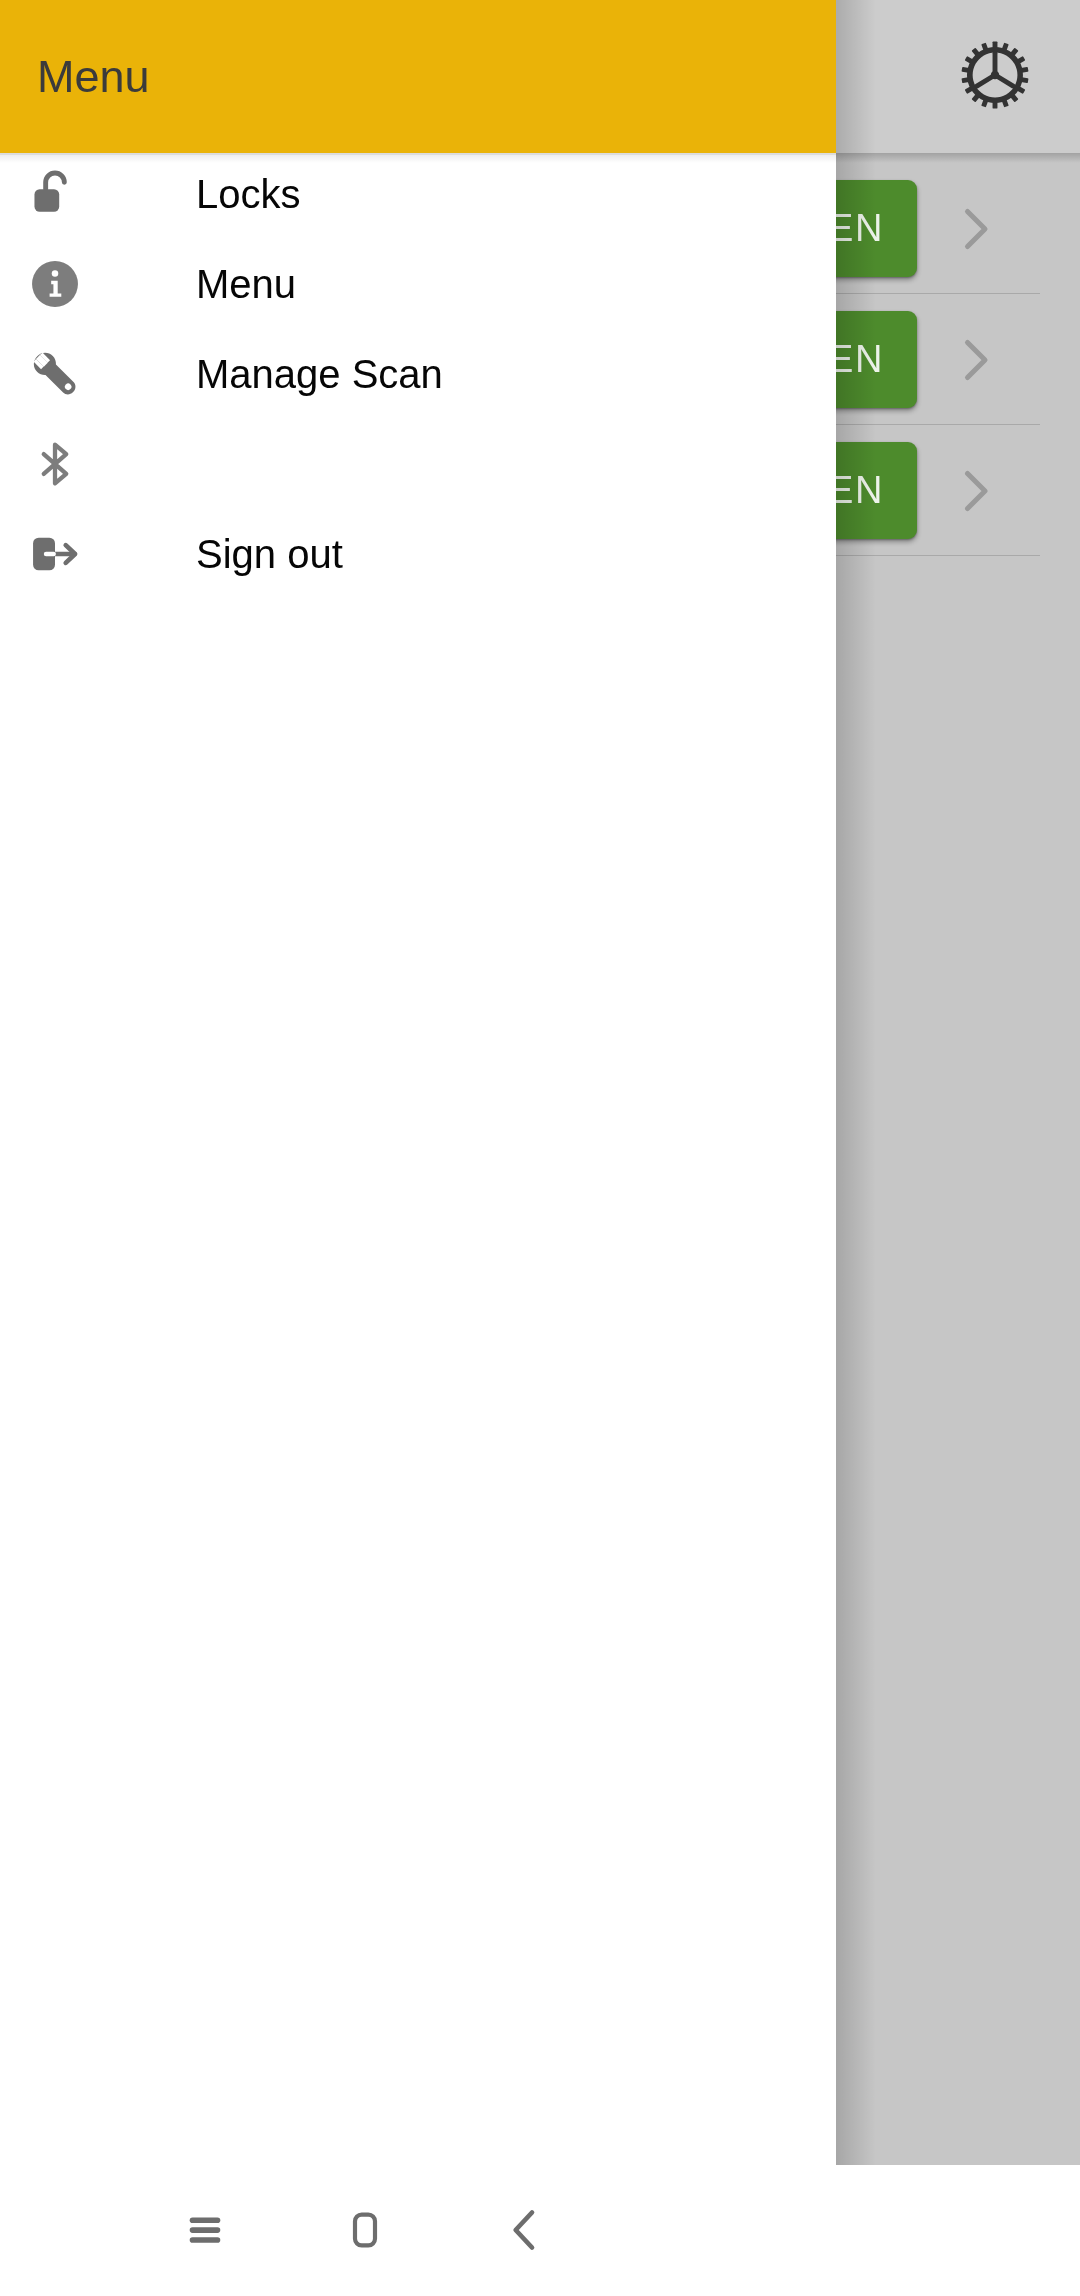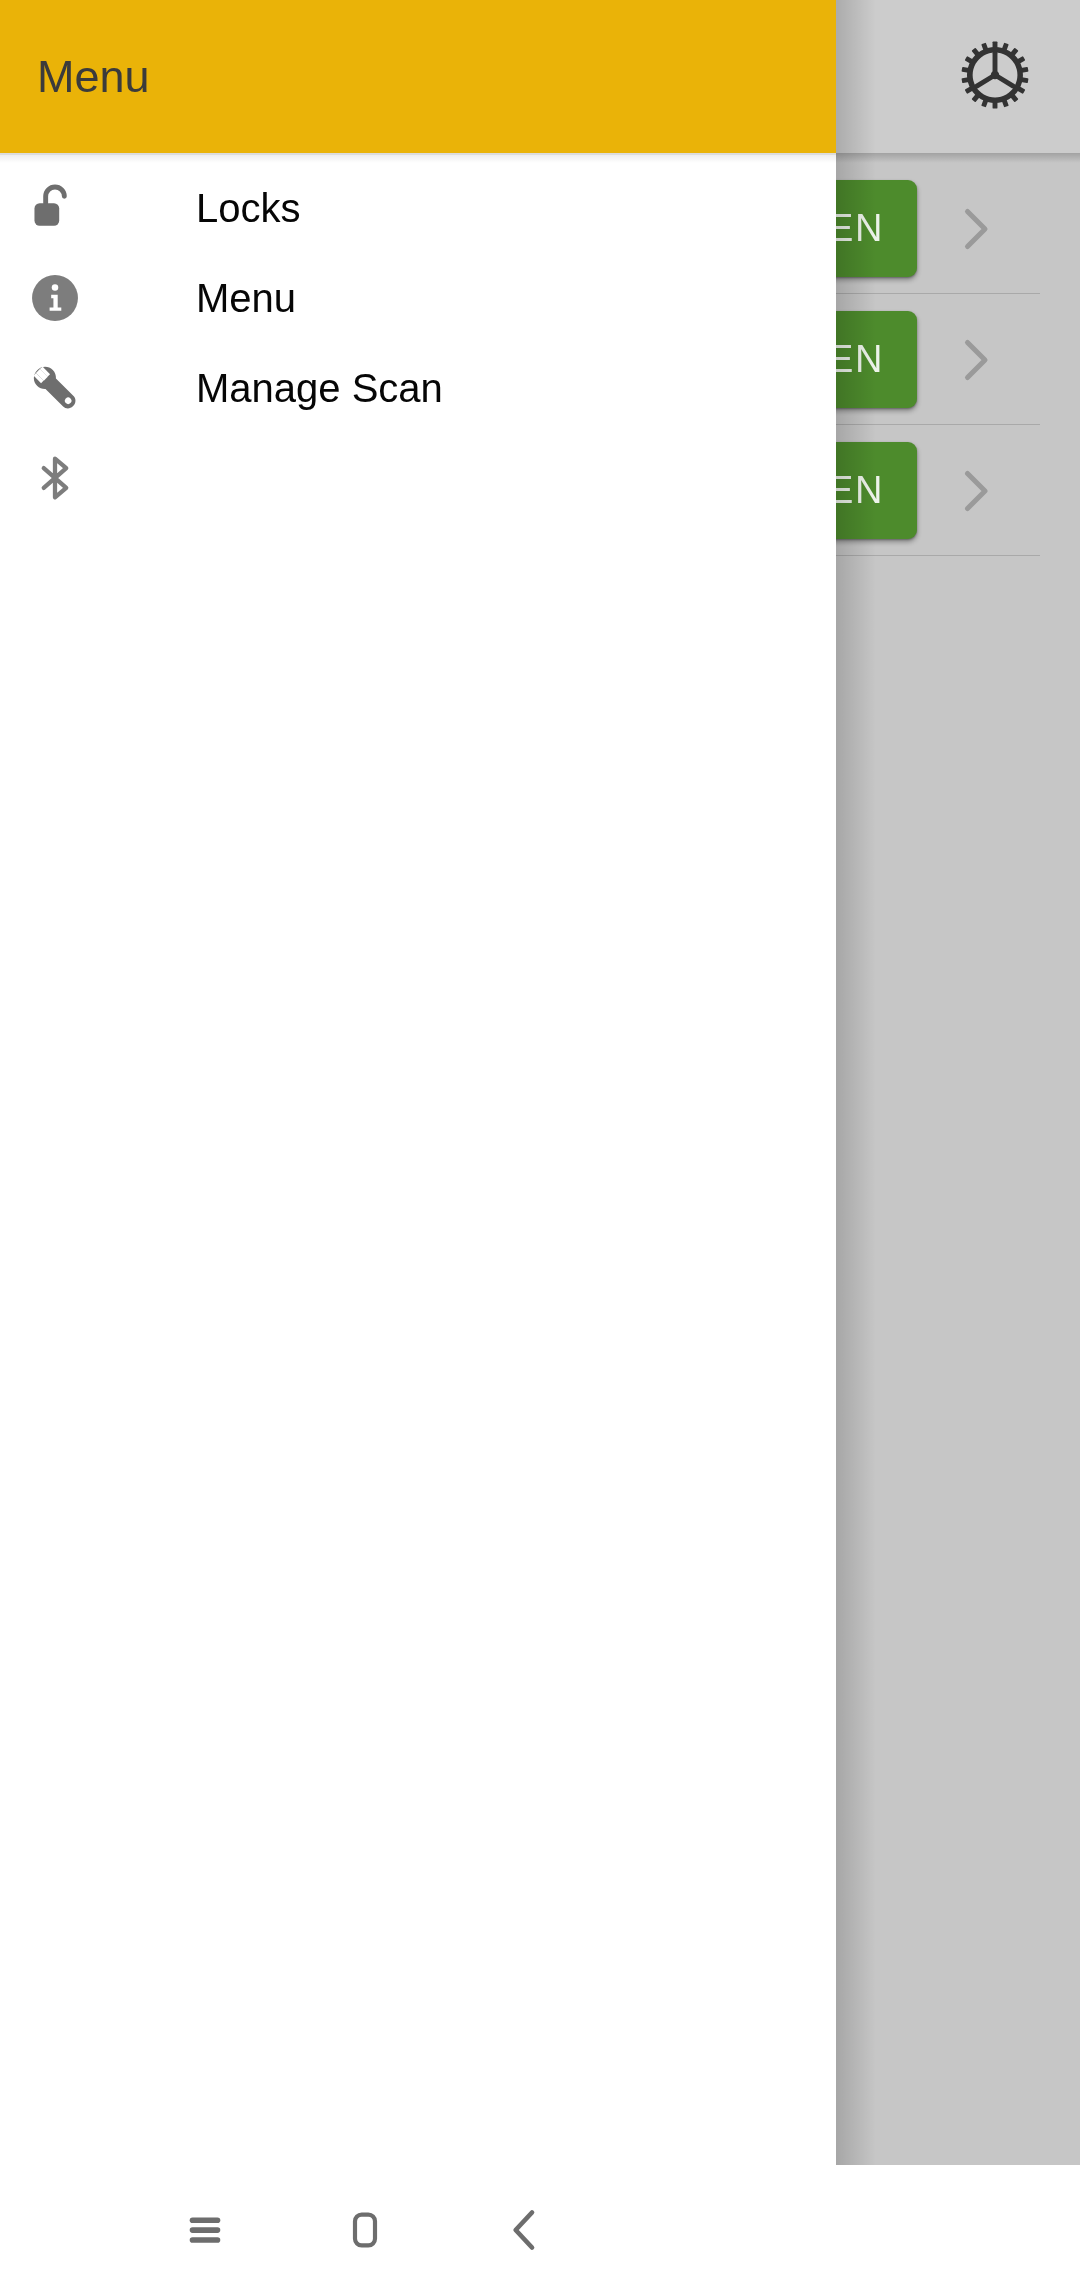--- a/index.html
+++ b/index.html
@@ -139,21 +139,21 @@
   #drawer-header-shadow {
     position: absolute;
     left: 0; top: 155px;
     width: 836px;
     height: 8px;
     background: linear-gradient(to bottom, rgba(0,0,0,0.07), rgba(0,0,0,0));
   }
 
   #drawer-menu {
     position: absolute;
-    left: 0; top: 163px;
+    left: 0; top: 149px;
     width: 836px;
   }
 
   .menu-item {
     position: relative;
     height: 90px;
     display: flex;
     align-items: center;
   }
   .menu-item .menu-icon {
@@ -326,20 +326,33 @@
     </div>
 
     <div class="menu-item">
       <span class="menu-icon">
         <svg width="54" height="54" viewBox="0 0 24 24" fill="none" stroke="#7d7d7d" stroke-width="1.9" stroke-linecap="round" stroke-linejoin="round" aria-hidden="true">
           <path d="M7 7.6 17 16.4 12 20.6V3.4l5 4.2L7 16.4"></path>
         </svg>
       </span>
     </div>
 
+    <div class="menu-item">
+      <span class="menu-icon">
+        <svg width="56" height="56" viewBox="0 0 24 24" aria-hidden="true">
+          <rect x="2.6" y="5.0" width="9.4" height="14.0" rx="2.4" fill="#6e6e6e"></rect>
+          <g stroke="#6e6e6e" stroke-width="2" stroke-linecap="round" stroke-linejoin="round" fill="none">
+            <line x1="8.2" y1="12" x2="20.4" y2="12"></line>
+            <polyline points="16.6 8.2 20.6 12 16.6 15.8"></polyline>
+          </g>
+          <line x1="8.2" y1="12" x2="11.4" y2="12" stroke="#ffffff" stroke-width="2" stroke-linecap="round"></line>
+        </svg>
+      </span>
+      <span class="menu-label">Sign out</span>
+    </div>
 
   </div>
 </div>
 
 <div id="system-nav">
 
   <div class="nav-btn" id="nav-recents">
     <svg width="54" height="54" viewBox="0 0 24 24" aria-hidden="true">
       <g fill="#6d6d6d">
         <rect x="5.2" y="6.4" width="13.6" height="2.5" rx="1.25"></rect>

